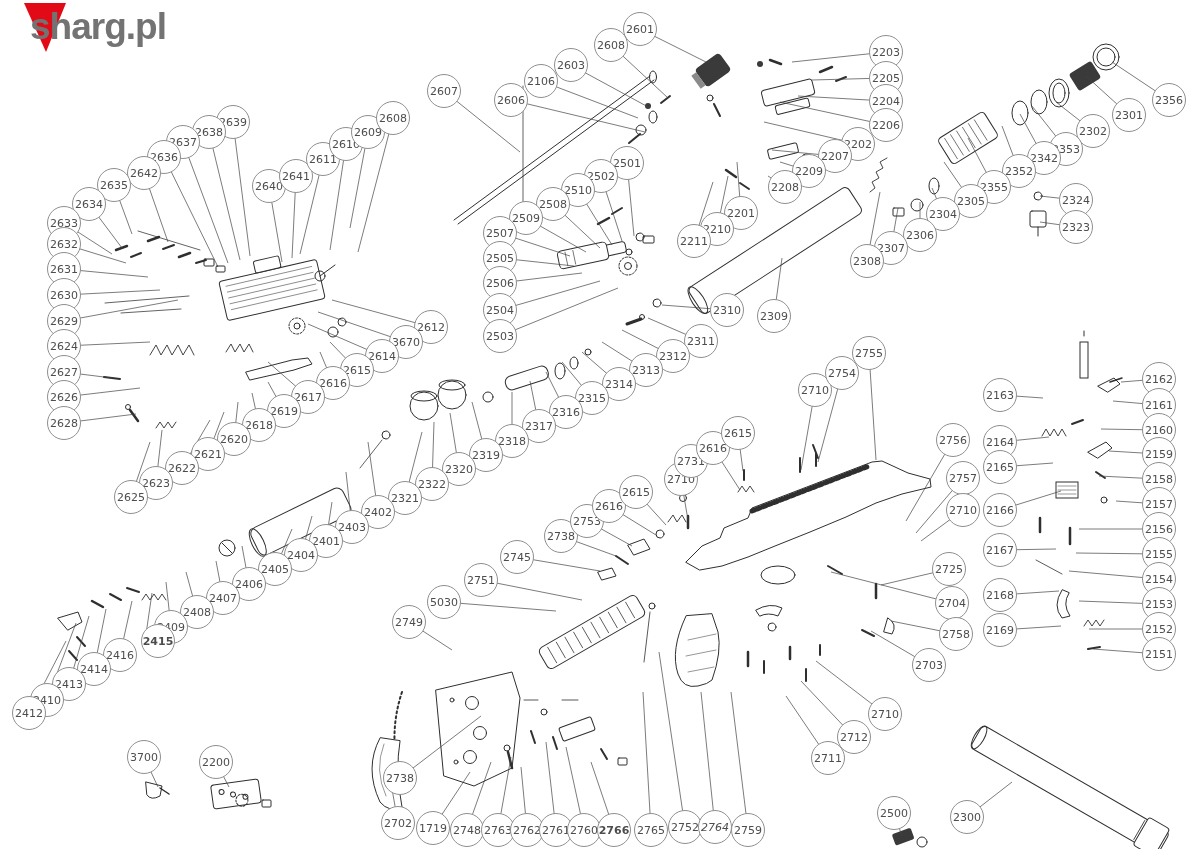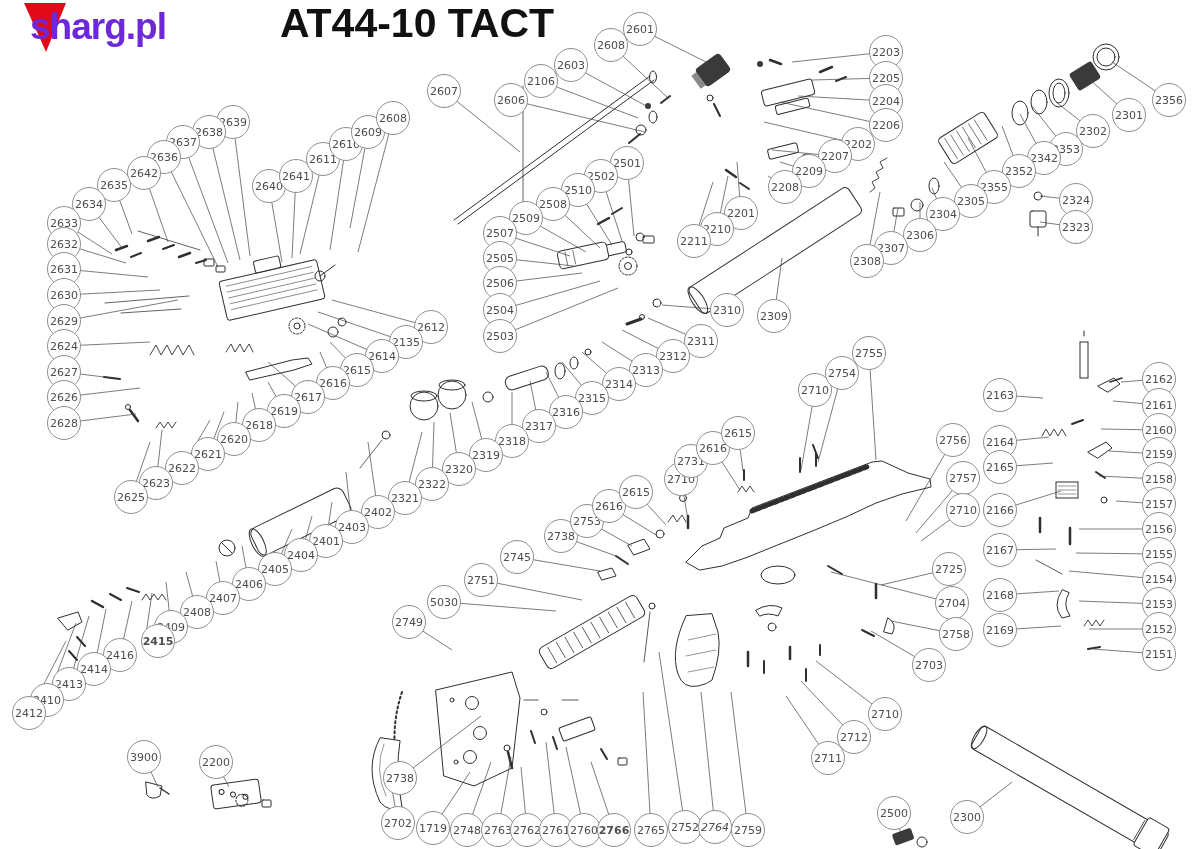--- a/index.html
+++ b/index.html
@@ -14,21 +14,21 @@
     border:1px solid #8f8f8f; border-radius:50%; background:#fff;
     display:flex; align-items:center; justify-content:center;
     font-family:"DejaVu Sans", sans-serif; font-size:11px; color:#4d4d4d;
     pointer-events:auto; cursor:pointer; z-index:3;
   }
   .logo { position:absolute; left:22px; top:2px; width:230px; height:54px; z-index:4; cursor:pointer; }
   .logo-mark { position:absolute; left:0; top:0; }
   .logo-text {
     position:absolute; left:8px; top:4px;
     font-family:"Liberation Sans", sans-serif; font-weight:bold;
-    font-size:37px; color:#6d28d9; letter-spacing:-1px;
+    font-size:37px; color:#737373; letter-spacing:-1px;
   }
   .title {
     position:absolute; left:280px; top:0px; margin:0; z-index:4;
     font-family:"Liberation Sans", sans-serif; font-weight:bold;
     font-size:41px; color:#111; letter-spacing:0px; white-space:nowrap;
   }
 </style>
 </head>
 <body>
 
@@ -491,21 +491,21 @@
       <div class="callout" style="left: 47px; top: 355px;">2627</div>
       <div class="callout" style="left: 47px; top: 380px;">2626</div>
       <div class="callout" style="left: 47px; top: 406px;">2628</div>
       <div class="callout" style="left: 252px; top: 169px;">2640</div>
       <div class="callout" style="left: 279px; top: 159px;">2641</div>
       <div class="callout" style="left: 306px; top: 142px;">2611</div>
       <div class="callout" style="left: 329px; top: 127px;">2610</div>
       <div class="callout" style="left: 351px; top: 115px;">2609</div>
       <div class="callout" style="left: 376px; top: 101px;">2608</div>
       <div class="callout" style="left: 414px; top: 310px;">2612</div>
-      <div class="callout" style="left: 389px; top: 325px;">2135</div>
+      <div class="callout" style="left: 389px; top: 325px;">3670</div>
       <div class="callout" style="left: 365px; top: 339px;">2614</div>
       <div class="callout" style="left: 340px; top: 353px;">2615</div>
       <div class="callout" style="left: 316px; top: 366px;">2616</div>
       <div class="callout" style="left: 291px; top: 380px;">2617</div>
       <div class="callout" style="left: 267px; top: 394px;">2619</div>
       <div class="callout" style="left: 242px; top: 408px;">2618</div>
       <div class="callout" style="left: 217px; top: 422px;">2620</div>
       <div class="callout" style="left: 191px; top: 437px;">2621</div>
       <div class="callout" style="left: 165px; top: 451px;">2622</div>
       <div class="callout" style="left: 139px; top: 466px;">2623</div>
@@ -540,21 +540,21 @@
       <div class="callout" style="left: 232px; top: 567px;">2406</div>
       <div class="callout" style="left: 206px; top: 581px;">2407</div>
       <div class="callout" style="left: 180px; top: 595px;">2408</div>
       <div class="callout" style="left: 154px; top: 610px;">2409</div>
       <div class="callout" style="left: 141px; top: 624px; font-weight: bold;">2415</div>
       <div class="callout" style="left: 103px; top: 638px;">2416</div>
       <div class="callout" style="left: 77px; top: 652px;">2414</div>
       <div class="callout" style="left: 52px; top: 667px;">2413</div>
       <div class="callout" style="left: 30px; top: 683px;">2410</div>
       <div class="callout" style="left: 12px; top: 696px;">2412</div>
-      <div class="callout" style="left: 127px; top: 740px;">3900</div>
+      <div class="callout" style="left: 127px; top: 740px;">3700</div>
       <div class="callout" style="left: 199px; top: 745px;">2200</div>
       <div class="callout" style="left: 392px; top: 605px;">2749</div>
       <div class="callout" style="left: 427px; top: 585px;">5030</div>
       <div class="callout" style="left: 464px; top: 563px;">2751</div>
       <div class="callout" style="left: 500px; top: 540px;">2745</div>
       <div class="callout" style="left: 544px; top: 519px;">2738</div>
       <div class="callout" style="left: 570px; top: 504px;">2753</div>
       <div class="callout" style="left: 592px; top: 489px;">2616</div>
       <div class="callout" style="left: 619px; top: 475px;">2615</div>
       <div class="callout" style="left: 664px; top: 462px;">2710</div>
@@ -609,15 +609,14 @@
       <div class="callout" style="left: 1142px; top: 612px;">2152</div>
       <div class="callout" style="left: 1142px; top: 637px;">2151</div>
     </div>
 
   <div class="logo">
     <svg class="logo-mark" width="46" height="52" viewBox="0 0 46 52">
       <polygon points="2,1 44,1 24,50" fill="#e20a16"></polygon>
     </svg>
     <span class="logo-text">sharg.pl</span>
   </div>
-  <h1 class="title">AT44-10 TACT</h1>
 
 </div>
 
 </body></html>

